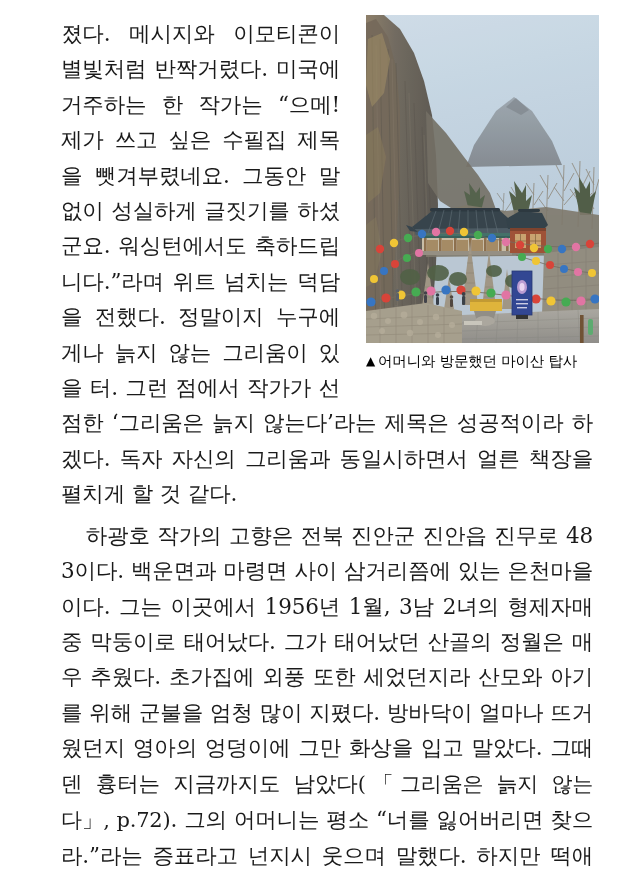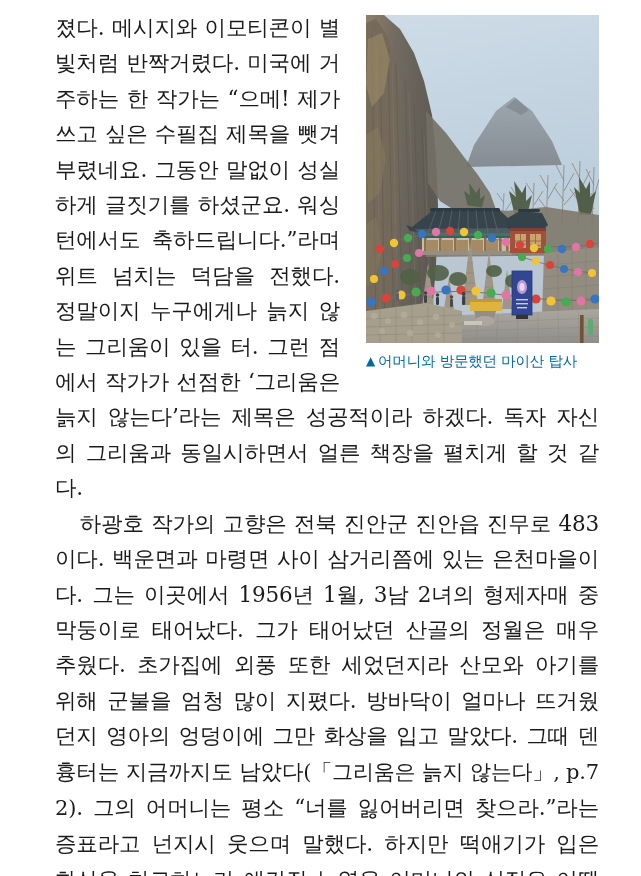--- a/index.html
+++ b/index.html
@@ -27,21 +27,21 @@
     top: 10px;
     width: 544px;
     font-size: 21.5px;
     line-height: 35.4px;
     text-align: justify;
     text-justify: inter-character;
     word-break: break-all;
     letter-spacing: -0.15px;
   }
   .para {
-    margin: 0;
+    margin: 6px;
     text-indent: 0;
   }
   .para.indent {
     text-indent: 1.15em;
   }
   .small-ref {
     font-size: 21px;
     letter-spacing: -0.2px;
   }
 
@@ -58,21 +58,21 @@
     position: relative;
     width: 233px;
     height: 328px;
     overflow: hidden;
     background: #b9c6d2;
   }
   #caption {
     margin-top: 9px;
     font-size: 14.5px;
     line-height: 1.3;
-    color: #0369a1;
+    color: #000000;
     letter-spacing: -0.2px;
     white-space: nowrap;
   }
   #caption .tri {
     font-size: 12px;
     margin-right: 3px;
     position: relative;
     top: -1px;
   }
 

